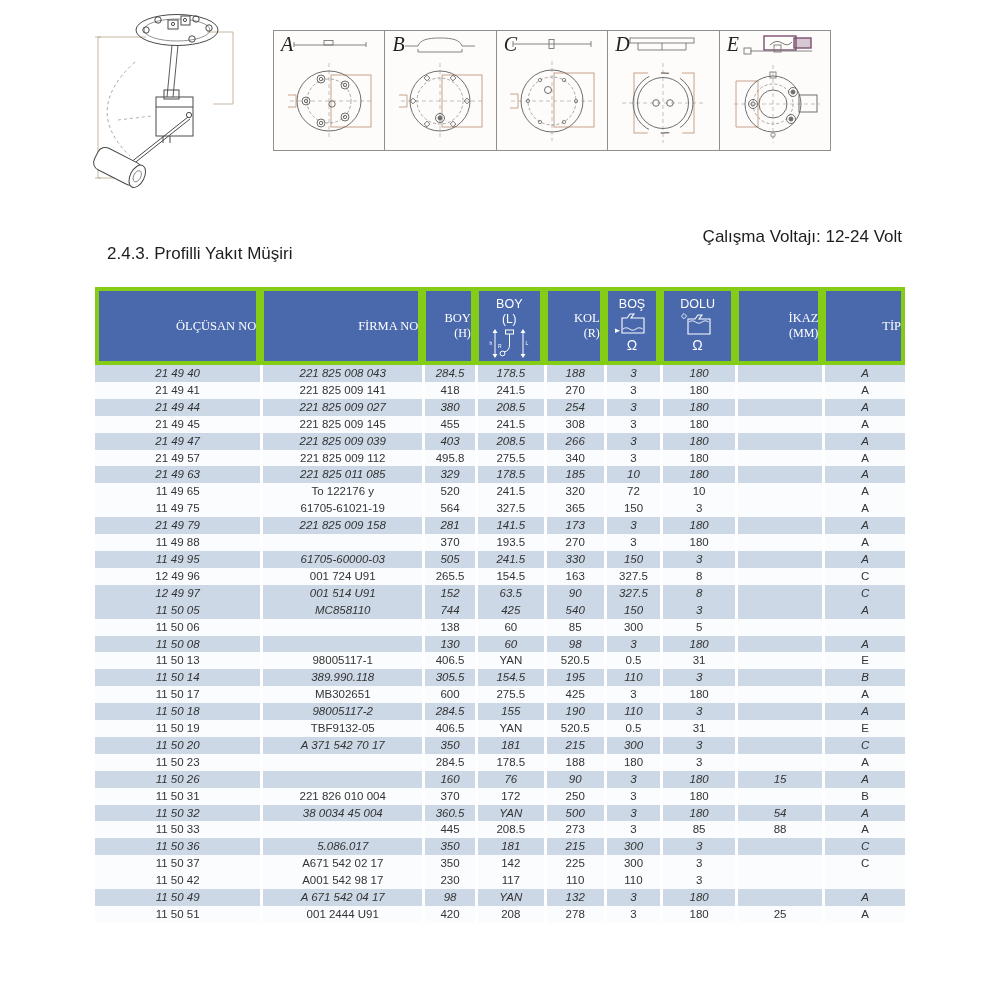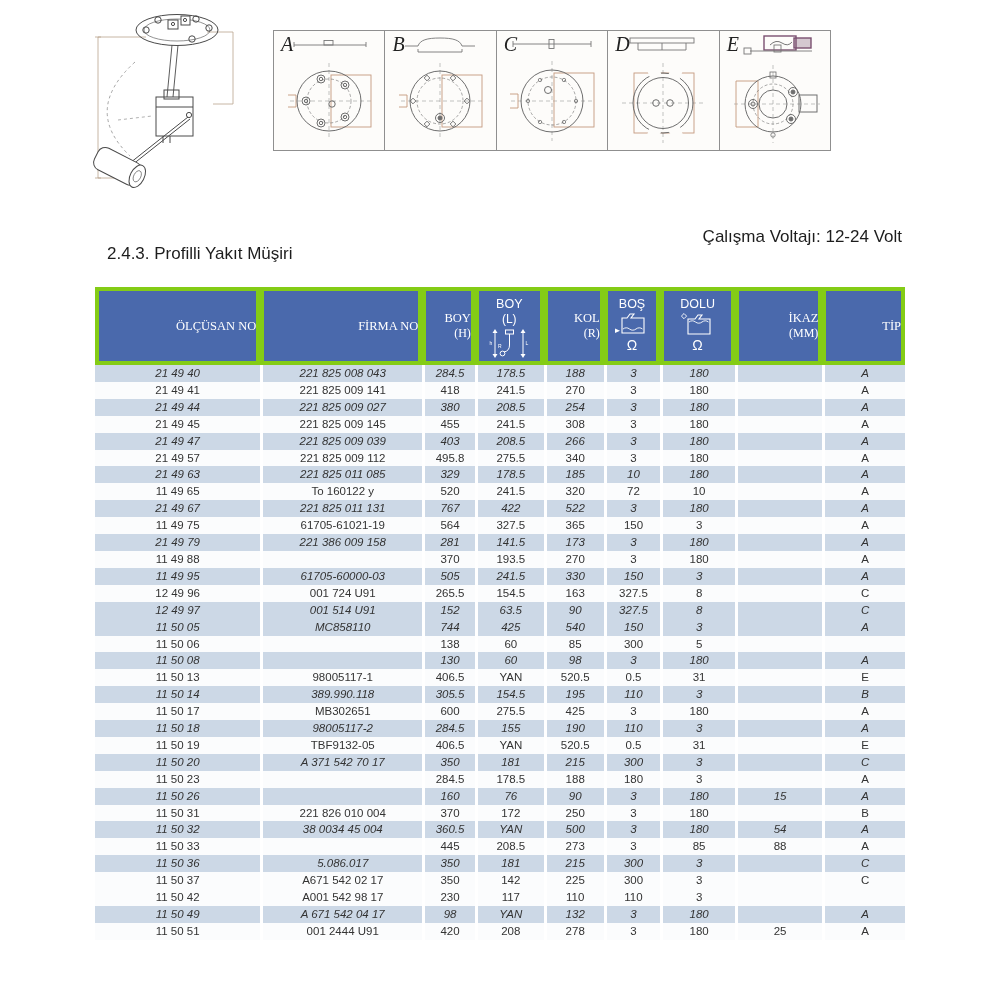--- a/index.html
+++ b/index.html
@@ -441,54 +441,43 @@
           <td>329</td>
           <td>178.5</td>
           <td>185</td>
           <td>10</td>
           <td>180</td>
           <td></td>
           <td>A</td>
         </tr>
         <tr class="plain">
           <td>11 49 65</td>
-          <td>To 160122 y</td>
+          <td>To 122176 y</td>
           <td>520</td>
           <td>241.5</td>
           <td>320</td>
           <td>72</td>
           <td>10</td>
-          <td></td>
-          <td>A</td>
-        </tr>
-        <tr class="shaded">
-          <td>21 49 67</td>
-          <td>221 825 011 131</td>
-          <td>767</td>
-          <td>422</td>
-          <td>522</td>
-          <td>3</td>
-          <td>180</td>
           <td></td>
           <td>A</td>
         </tr>
         <tr class="plain">
           <td>11 49 75</td>
           <td>61705-61021-19</td>
           <td>564</td>
           <td>327.5</td>
           <td>365</td>
           <td>150</td>
           <td>3</td>
           <td></td>
           <td>A</td>
         </tr>
         <tr class="shaded">
           <td>21 49 79</td>
-          <td>221 386 009 158</td>
+          <td>221 825 009 158</td>
           <td>281</td>
           <td>141.5</td>
           <td>173</td>
           <td>3</td>
           <td>180</td>
           <td></td>
           <td>A</td>
         </tr>
         <tr class="plain">
           <td>11 49 88</td>

